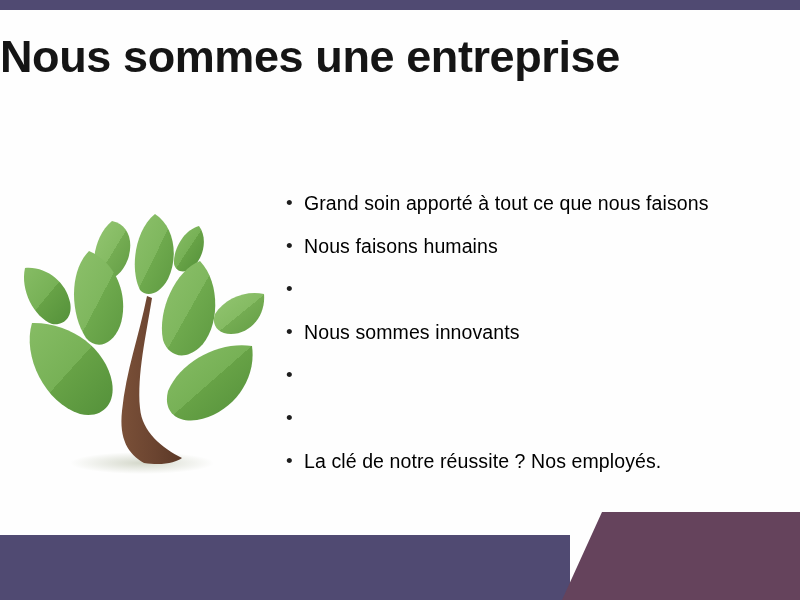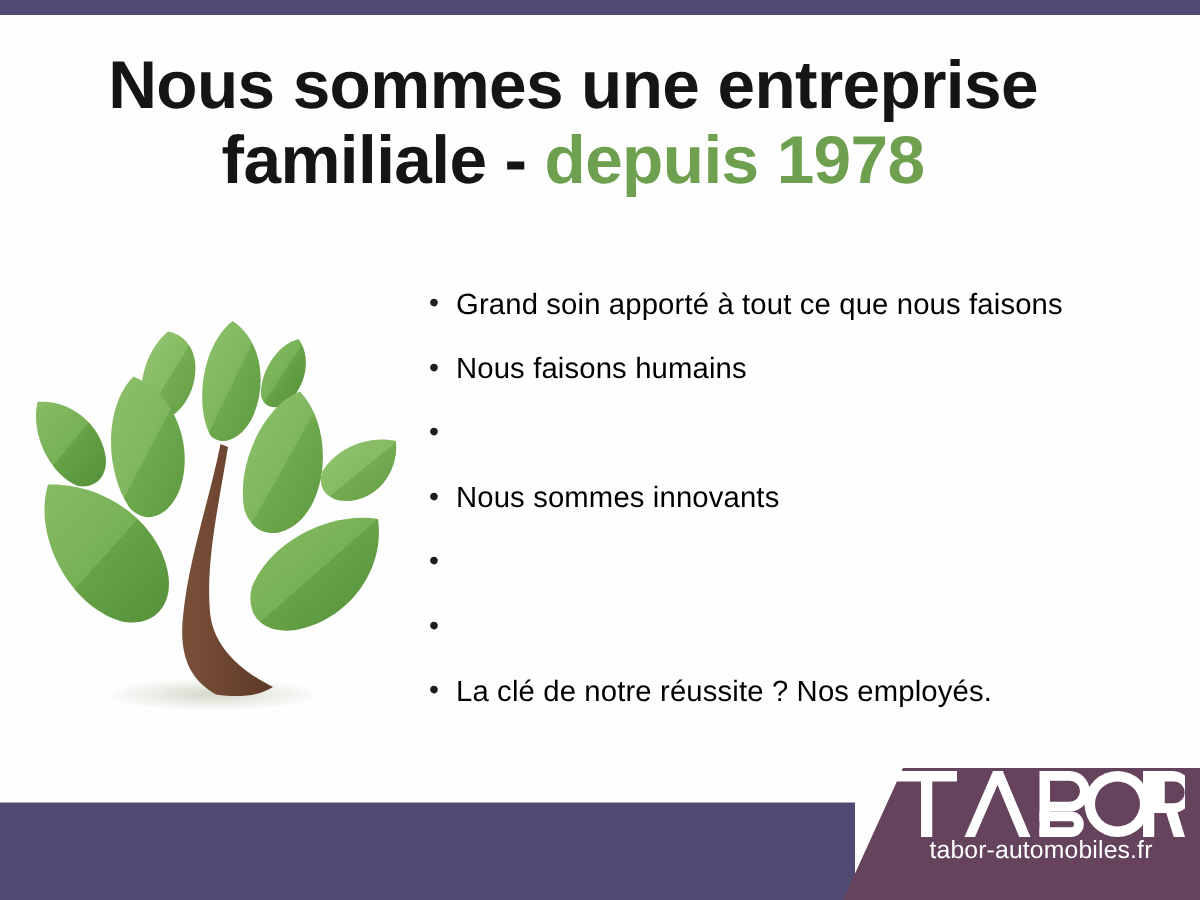--- a/index.html
+++ b/index.html
@@ -31,21 +31,20 @@
     height: 10px;
     background: #504A72;
   }
 
   
   #title-block {
     position: absolute;
     left: 0;
     top: 34px;
     width: 764px;
-    text-align: center;
     line-height: 1.02;
   }
   .title-line {
     display: block;
     font-family: "Liberation Sans Narrow", "Liberation Sans", sans-serif;
     font-weight: bold;
     font-size: 45px;
     letter-spacing: -0.4px;
     color: #151515;
     white-space: nowrap;
@@ -152,21 +151,20 @@
 </style>
 </head>
 <body>
 
 <div id="slide">
 
   <div id="top-bar"></div>
 
   <div id="title-block">
     <span class="title-line title-line-1">Nous sommes une entreprise</span>
-    <span class="title-line title-line-2"><span>familiale</span><span class="title-dash"> - </span><span class="title-accent">depuis 1978</span></span>
   </div>
 
   <div id="tree-illustration">
     <svg width="258" height="296" viewBox="0 0 258 296" xmlns="http://www.w3.org/2000/svg">
       <defs>
         <linearGradient id="lfA" x1="0" y1="0" x2="1" y2="1">
           <stop offset="0%" stop-color="#8CC06A"></stop>
           <stop offset="52%" stop-color="#7FB75E"></stop>
           <stop offset="52%" stop-color="#6EA94D"></stop>
           <stop offset="100%" stop-color="#5E9A41"></stop>
@@ -260,38 +258,15 @@
       <span class="bullet-dot">•</span>
       <span class="bullet-text">La clé de notre réussite ? Nos employés.</span>
     </div>
 
   </div>
 
   <div id="footer">
     <div id="footer-bar-left"></div>
     <div id="footer-bar-right"></div>
 
-    <div id="logo-group">
-      <div id="logo-wordmark">
-        <svg width="192" height="44" viewBox="0 0 192 44" xmlns="http://www.w3.org/2000/svg">
-          <g fill="#ffffff">
-
-            <path d="M0 0 h40 v7 h-16.5 v37 h-7.5 v-37 h-16 z"></path>
-
-            <path d="M45 44 l19-44 h7 l-19 44 z"></path>
-            <path d="M64 0 h6.5 l18.5 44 h-7.5 l-15-36 z"></path>
-
-            <path d="M95 0 h20 a13.5 13.5 0 0 1 0 27 h-20 v-6.5 h20 a7 7 0 0 0 0-14 h-13 v37 h-7 z"></path>
-            <path d="M95 27 h21 a8.5 8.5 0 0 1 0 17 h-21 v-6.5 h21 a2 2 0 0 0 0-4 h-21 z"></path>
-
-            <path d="M147 0 a22 22 0 1 0 0 44 a22 22 0 1 0 0-44 z
-                     m0 7 a15 15 0 1 1 0 30 a15 15 0 1 1 0-30 z"></path>
-
-            <path d="M171 0 h13 a14 14 0 0 1 3 27.5 l5 16.5 h-7.5 l-5-16 h-8 v16 h-7.5 v-44 z
-                     m7.5 7 v14.5 h6 a7.25 7.25 0 0 0 0-14.5 z"></path>
-          </g>
-        </svg>
-      </div>
-      <div id="logo-url">tabor-automobiles.fr</div>
-    </div>
   </div>
 
 </div>
 
 </body></html>

